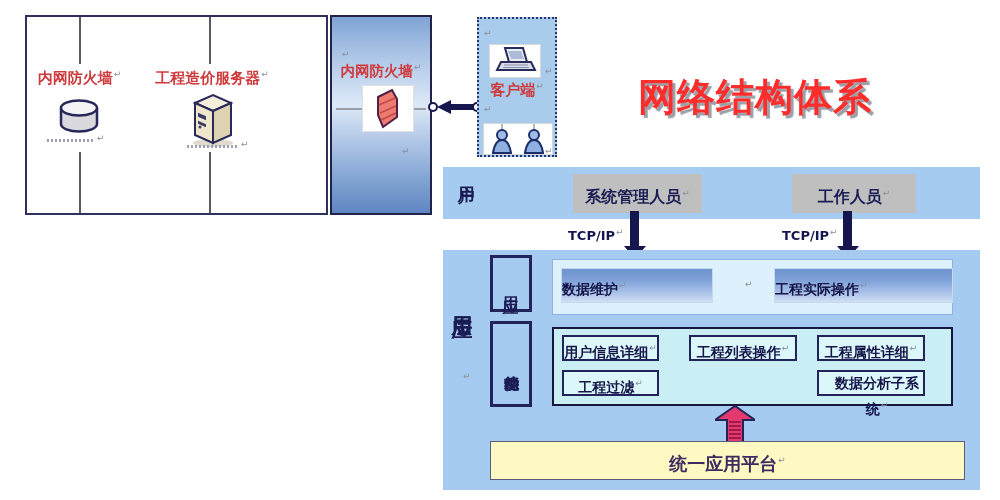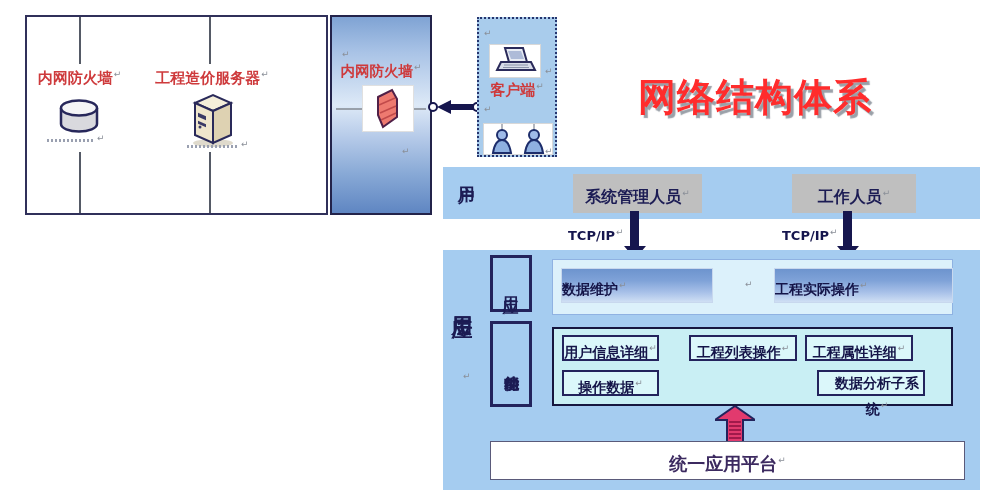--- a/index.html
+++ b/index.html
@@ -48,21 +48,21 @@
   
   .app-layer { left:443px; top:250px; width:537px; height:240px; background:#a5ccf0; }
   .group-box { position:absolute; left:47px; width:42px; border:3px solid #23235c; display:flex; align-items:center; justify-content:center; }
   .bars-wrap { position:absolute; left:109px; top:9px; width:401px; height:56px; background:#dcf1fb; border:1px solid #8fb2e2; }
   .grad-bar { position:absolute; top:8px; height:35px; border:1px solid #c8d8ee;
     background:linear-gradient(180deg,#6d94ce 0%,#7fa2d8 35%,#a7c0e8 70%,#cfdff4 100%);
     color:#141448; font-weight:bold; font-size:14px; text-align:left; line-height:33px; }
   .func-wrap { position:absolute; left:109px; top:77px; width:401px; height:79px; background:#c9eff4; border:2px solid #16163f; }
   .func-box { position:absolute; height:26px; background:#dbf7fa; border:2px solid #23235c; color:#141448;
     font-weight:bold; font-size:14px; text-align:center; line-height:22px; }
-  .platform { position:absolute; left:47px; top:191px; width:475px; height:39px; background:#ffffff; border:1px solid #5a5a7a;
+  .platform { position:absolute; left:47px; top:191px; width:475px; height:39px; background:#fef9c3; border:1px solid #5a5a7a;
     color:#3c2a60; font-weight:bold; font-size:18px; text-align:center; line-height:37px; }
 </style>
 </head>
 <body>
 
 <div class="canvas">
 
   <div class="abs server-room">
     <div class="vline" style="left:52px; top:0; height:47px;"></div>
     <div class="vline" style="left:52px; top:135px; height:61px;"></div>
@@ -167,22 +167,22 @@
 
     <div class="bars-wrap">
       <div class="grad-bar" style="left:8px; width:152px;"><span>数据维护</span><span class="pm-inline">↵</span></div>
       <span class="pm" style="left:192px; top:20px;">↵</span>
       <div class="grad-bar" style="left:221px; width:179px;"><span>工程实际操作</span><span class="pm-inline">↵</span></div>
     </div>
 
     <div class="func-wrap">
       <div class="func-box" style="left:8px;  top:6px;  width:97px;font-family:Liberation Serif, serif;"><span>用户信息详细</span><span class="pm-inline">↵</span></div>
       <div class="func-box" style="left:135px; top:6px; width:108px;"><span>工程列表操作</span><span class="pm-inline">↵</span></div>
-      <div class="func-box" style="left:251px; top:6px; width:108px;"><span>工程属性详细</span><span class="pm-inline">↵</span></div>
-      <div class="func-box" style="left:8px;  top:41px; width:97px;"><span>操作数据</span><span class="pm-inline">↵</span></div>
+      <div class="func-box" style="left:263px; top:6px; width:108px;"><span>工程属性详细</span><span class="pm-inline">↵</span></div>
+      <div class="func-box" style="left:8px;  top:41px; width:97px;"><span>工程过滤</span><span class="pm-inline">↵</span></div>
       <div class="func-box" style="left:263px; top:41px; width:108px;padding-left:12px;"><span>数据分析子系统</span><span class="pm-inline">↵</span></div>
     </div>
 
     <svg class="abs" style="left:272px; top:156px;" width="40" height="37" viewBox="0 0 40 37">
       <polygon points="20,0 40,14 28,14 28,37 12,37 12,14 0,14" fill="#e23a6e" stroke="#23235c" stroke-width="2"></polygon>
       <path d="M14,16 h12 M14,20 h12 M14,24 h12 M14,28 h12 M14,32 h12" stroke="#8c1040" stroke-width="1.5"></path>
     </svg>
 
     <div class="platform"><span>统一应用平台</span><span class="pm-inline">↵</span></div>
   </div>

